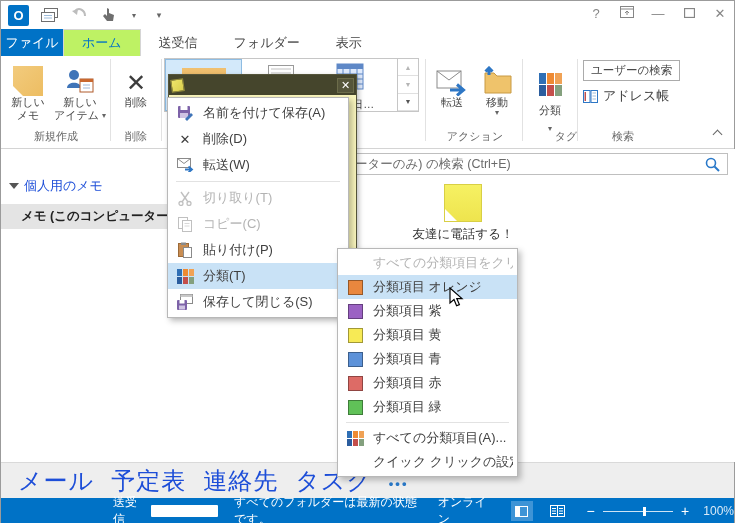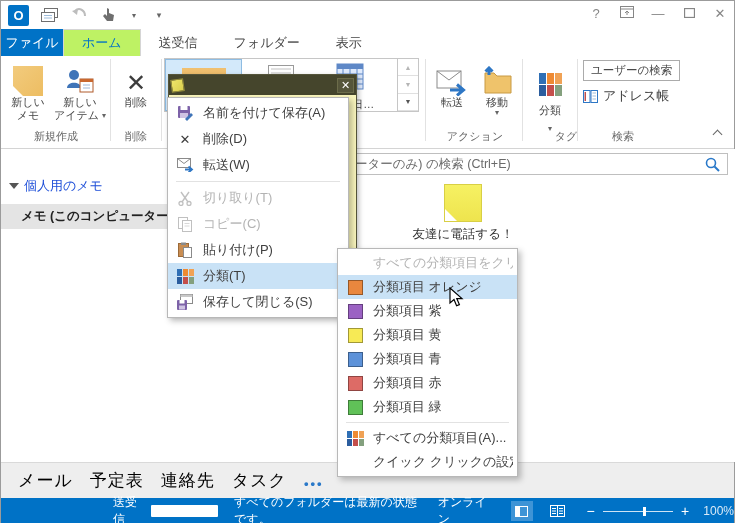--- a/index.html
+++ b/index.html
@@ -57,21 +57,21 @@
 
   
   .content { position:absolute; left:232px; top:177px; width:503px; height:284px; background:#fff; }
   .note-item { position:absolute; left:150px; top:6px; width:160px; display:flex; flex-direction:column; align-items:center; }
   .note-item-icn { width:38px; height:38px; background:linear-gradient(180deg,#f6f163 0%,#eee44e 100%); border:1px solid #d8cf45; position:relative; }
   .note-item-icn::after { content:""; position:absolute; left:0; bottom:0; border-style:solid; border-width:12px 0 0 12px; border-color:transparent transparent transparent #fff; }
   .note-item-lbl { margin-top:4px; font-size:12.5px; color:#333; white-space:nowrap; }
 
   
   .bottomnav { position:absolute; left:0; top:461px; width:100%; height:36px; background:#eeeeee; border-top:1px solid #d9d9d9; display:flex; align-items:center; gap:17px; padding-left:17px; }
-  .bn-item { font-size:17px; color:#000000; letter-spacing:1px; }
+  .bn-item { font-size:24px; color:#1d4ed8; letter-spacing:1px; }
   .bn-more { color:#2a79c9; font-size:13px; font-weight:bold; letter-spacing:2px; padding-top:6px; }
 
   
   .statusbar { position:absolute; left:0; top:497px; width:100%; height:26px; background:#0072c6; color:#fff; display:flex; align-items:center; font-size:12px; }
   .sb-progress { width:80px; height:12px; background:#fff; border-radius:1px; }
   .sb-viewbtn { width:26px; height:20px; display:flex; align-items:center; justify-content:center; }
   .sb-viewbtn.active { background:#3e94d6; }
   .nv-icn { width:13px; height:11px; border:1px solid #fff; position:relative; }
   .nv-icn::before { content:""; position:absolute; left:0; top:0; width:4px; height:9px; background:#fff; }
   .zoom-track { width:84px; height:1px; background:#cfe4f5; position:relative; margin:0 8px; }

